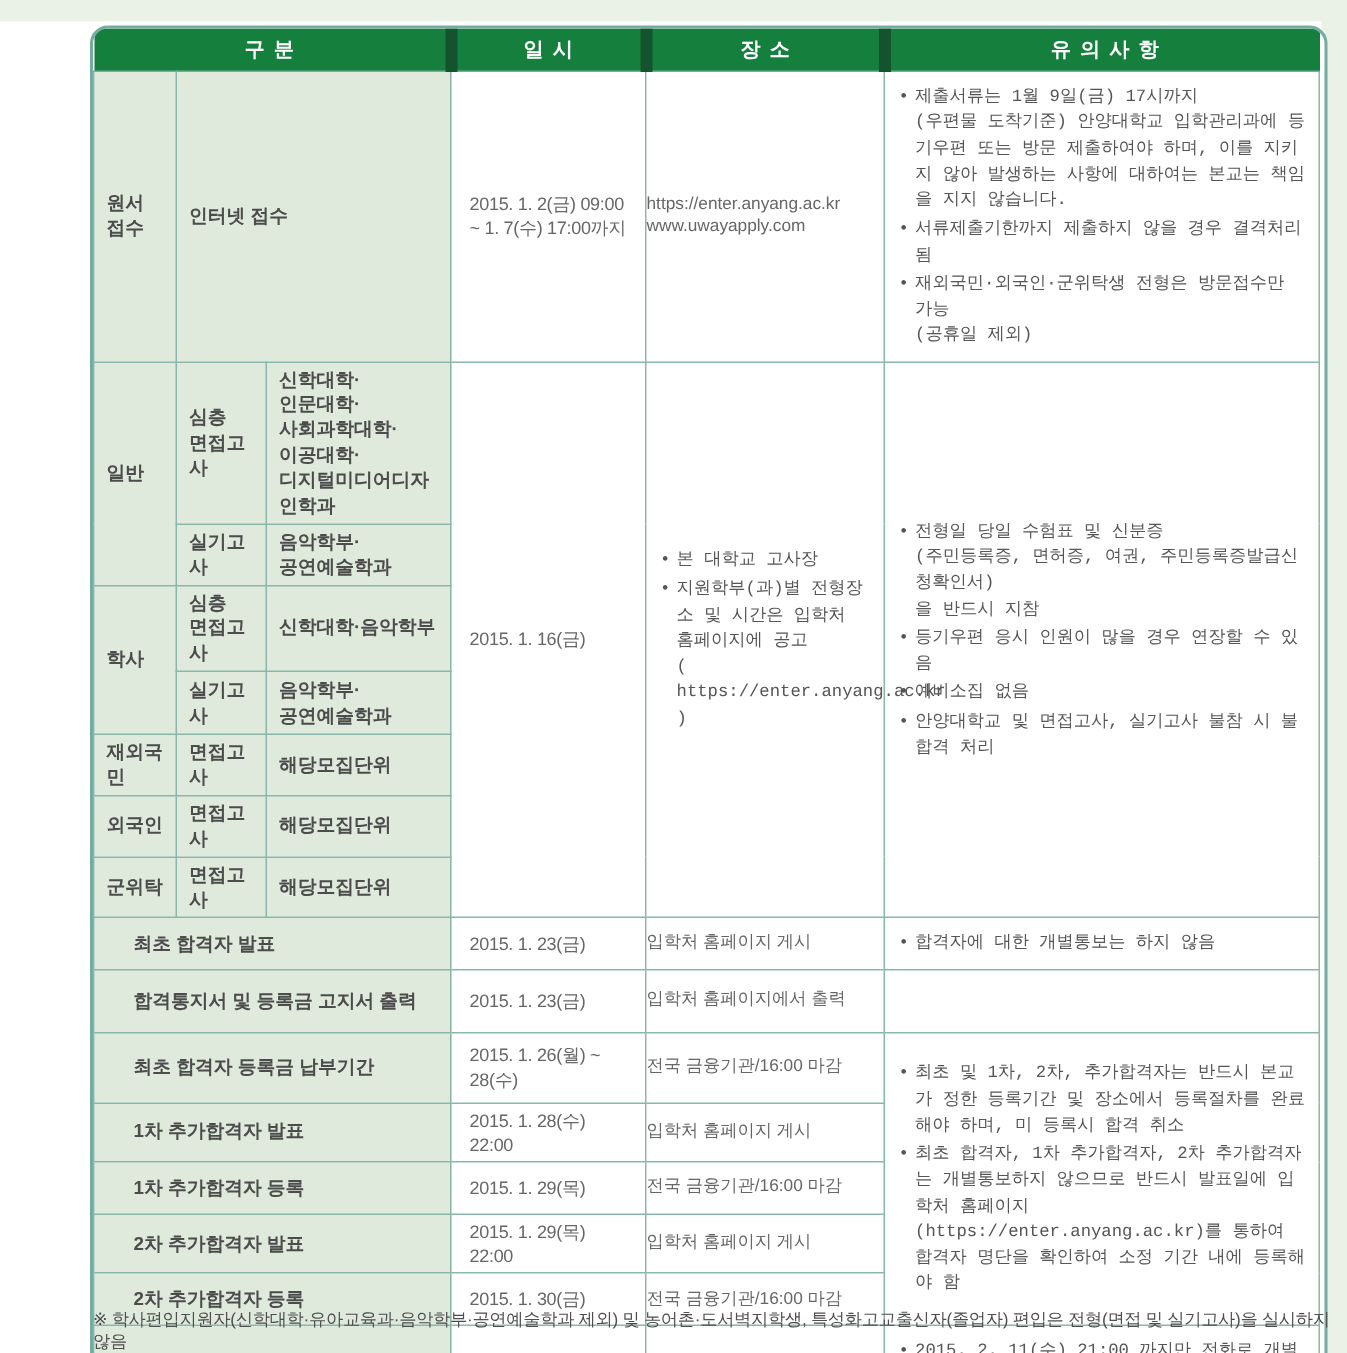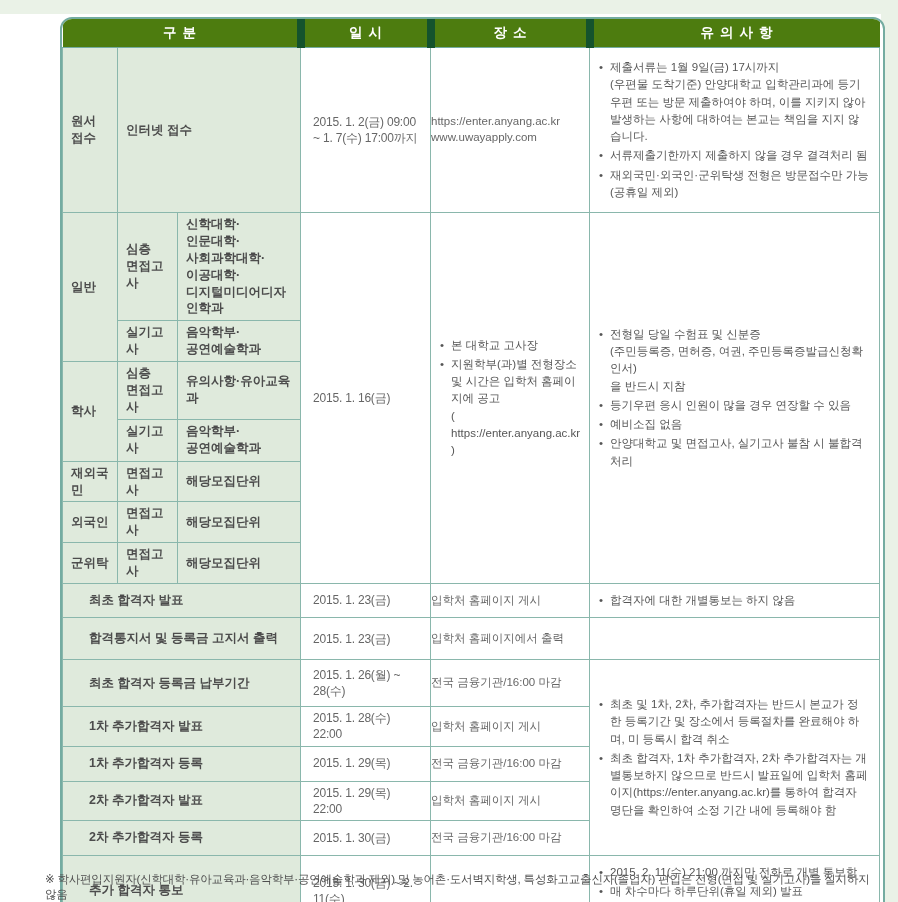--- a/index.html
+++ b/index.html
@@ -17,21 +17,21 @@
     border:2px solid #74aca1;
     border-radius:12px 12px 0 0;
     overflow:hidden;
     background:#fff;
   }
   table{border-collapse:collapse;table-layout:fixed;width:817px;}
   col.cA{width:55px;} col.cB{width:60px;} col.cC{width:123px;}
   col.cD{width:130px;} col.cE{width:159px;} col.cF{width:290px;}
 
   th{
-    background:#4d7c0f;color:#ffffff;font-weight:bold;font-size:13.5px;
+    background:#15803d;color:#ffffff;font-weight:bold;font-size:13.5px;
     letter-spacing:6px;text-indent:6px;
     border-bottom:1px solid #74aca1;
     padding:0;height:28px;
   }
   th + th{border-left:8px solid #14532d;}
 
   td{
     border:1px solid #8ab7ac;
     vertical-align:middle;
     padding:3px 8px;
@@ -39,25 +39,25 @@
     line-height:1.35;
   }
   td.green{
     background:#dfeadc;color:#4c4c4c;font-weight:bold;font-size:12.5px;
   }
   td.rowlabel{padding-left:26px;}
   td.date{padding-left:12px;letter-spacing:-0.2px;font-size:12px;}
   td.place{padding-left:0;font-size:11.5px;}
   td.notes{padding:6px 9px;font-size:11.5px;color:#555;line-height:1.5;vertical-align:middle;}
   .pre{white-space:pre-line;}
-  .bullet{position:relative;padding-left:11px;white-space:pre-line;margin:2px 0;}
+  .bullet{position:relative;padding-left:11px;white-space:pre-line;margin:2px 0;font-family:Liberation Mono, monospace;}
   .bullet::before{content:"\2022";position:absolute;left:0;top:0;}
 
   .footnote{
-    position:absolute;left:45px;top:872px;width:830px;
+    position:absolute;left:62px;top:872px;width:830px;
     font-size:11.5px;color:#4e4e4e;letter-spacing:-0.2px;
   }
 </style>
 </head>
 <body>
 
 <div class="page-top-strip"></div>
 <div class="page-right-strip"></div>
 
 <div class="tbl-wrap">
@@ -123,21 +123,21 @@
     </tr>
     <tr style="height:38px">
       <td class="green">실기고사</td>
       <td class="green pre">음악학부·
 공연예술학과</td>
     </tr>
     <tr style="height:42px">
       <td class="green" rowspan="2">학사</td>
       <td class="green pre">심층
 면접고사</td>
-      <td class="green">유의사항·유아교육과</td>
+      <td class="green">신학대학·음악학부</td>
     </tr>
     <tr style="height:42px">
       <td class="green">실기고사</td>
       <td class="green pre">음악학부·
 공연예술학과</td>
     </tr>
     <tr style="height:22px">
       <td class="green">재외국민</td>
       <td class="green">면접고사</td>
       <td class="green">해당모집단위</td>

